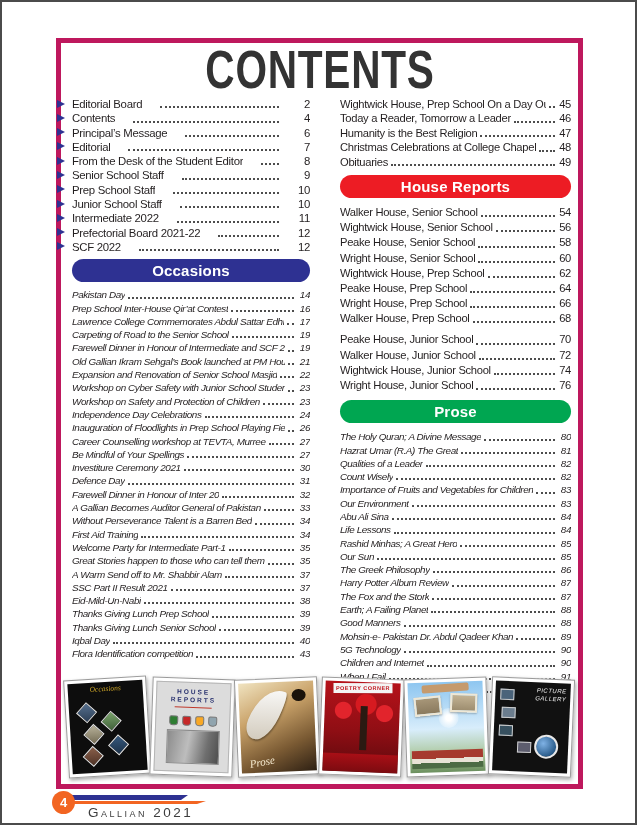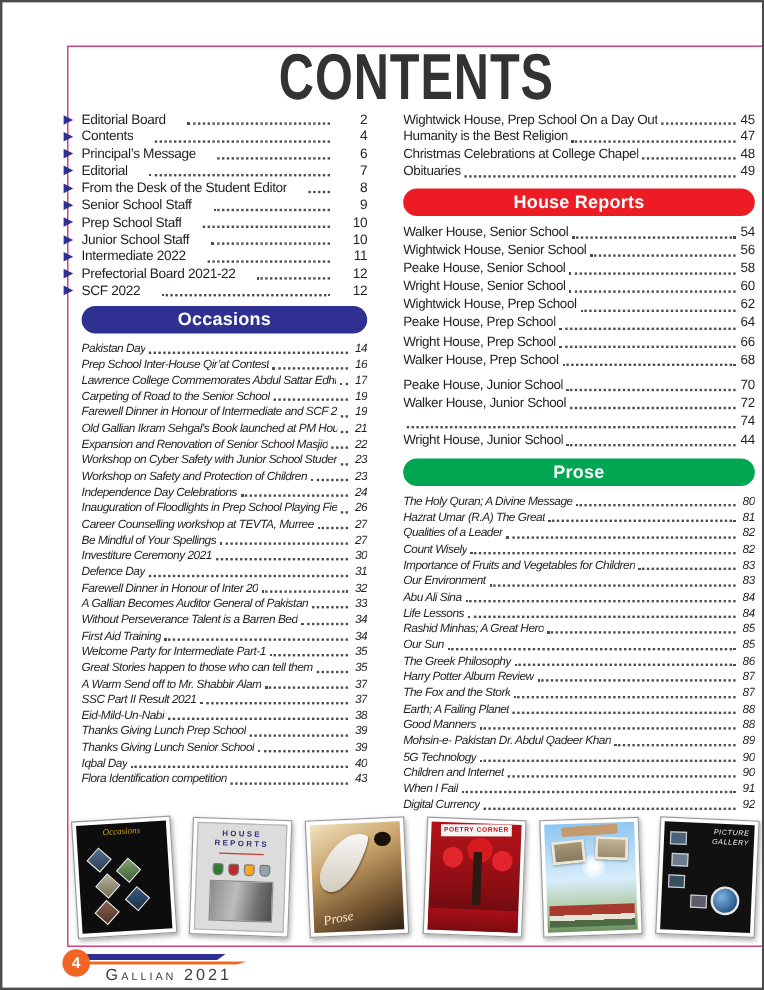--- a/index.html
+++ b/index.html
@@ -1,21 +1,21 @@
 <!DOCTYPE html>
 <html style="--c-occ: #2e3192; --c-hr: #ed1c24; --c-pr: #00a651; --c-or: #f26522;"><head>
 <meta charset="utf-8">
 <style>
   * { box-sizing: border-box; margin: 0; padding: 0; }
   html,body { background:#e8e8e8; }
   body { font-family: "Liberation Sans", sans-serif; color:#231f20; }
   .sheet{ position:relative; width:637px; height:825px; background:#fff;
           border:2px solid #4b4b4b; overflow:hidden; margin:0 auto; }
-  .inner{ position:absolute; left:54px; top:36px; width:581px; height:751px;
-          border:1px solid #be185d; background:#fff; }
+  .inner{ position:absolute; left:54px; top:36px; width:527px; height:751px;
+          border:5px solid #be185d; background:#fff; }
 
   
   .title-wrap{ height:52px; display:flex; align-items:center; justify-content:center; overflow:visible; }
   .big-title{ font-size:52px; font-weight:700; color:#333; letter-spacing:1px;
               transform:scaleX(.78) scaleY(1.04); transform-origin:center; white-space:nowrap; }
 
   
   .cols{ display:flex; gap:30px; padding:0 7px 0 11px; margin-top:2px; }
   .col-left{ width:238px; flex:0 0 238px; }
   .col-right{ flex:1; min-width:0; }
@@ -412,20 +412,25 @@
 
       <div class="col-right">
         <div class="toc midsize">
 
             <div class="row">
               <span class="lbl">Wightwick House, Prep School On a Day Out</span>
               <span class="leader"></span>
               <span class="pg">45</span>
             </div>
 
+            <div class="row">
+              <span class="lbl">Today a Reader, Tomorrow a Leader</span>
+              <span class="leader"></span>
+              <span class="pg">46</span>
+            </div>
 
             <div class="row">
               <span class="lbl">Humanity is the Best Religion</span>
               <span class="leader"></span>
               <span class="pg">47</span>
             </div>
 
             <div class="row">
               <span class="lbl">Christmas Celebrations at College Chapel</span>
               <span class="leader"></span>
@@ -500,28 +505,29 @@
               <span class="pg">70</span>
             </div>
 
             <div class="row">
               <span class="lbl">Walker House, Junior School</span>
               <span class="leader"></span>
               <span class="pg">72</span>
             </div>
 
             <div class="row">
+              <span class="lbl">Wightwick House, Junior School</span>
               <span class="leader"></span>
               <span class="pg">74</span>
             </div>
 
             <div class="row">
               <span class="lbl">Wright House, Junior School</span>
               <span class="leader"></span>
-              <span class="pg">44</span>
+              <span class="pg">76</span>
             </div>
           </div>
 
         <div class="pill pr">Prose</div>
 
         <div class="toc dense">
 
             <div class="row">
               <span class="lbl">The Holy Quran; A Divine Message</span>
               <span class="leader"></span>

